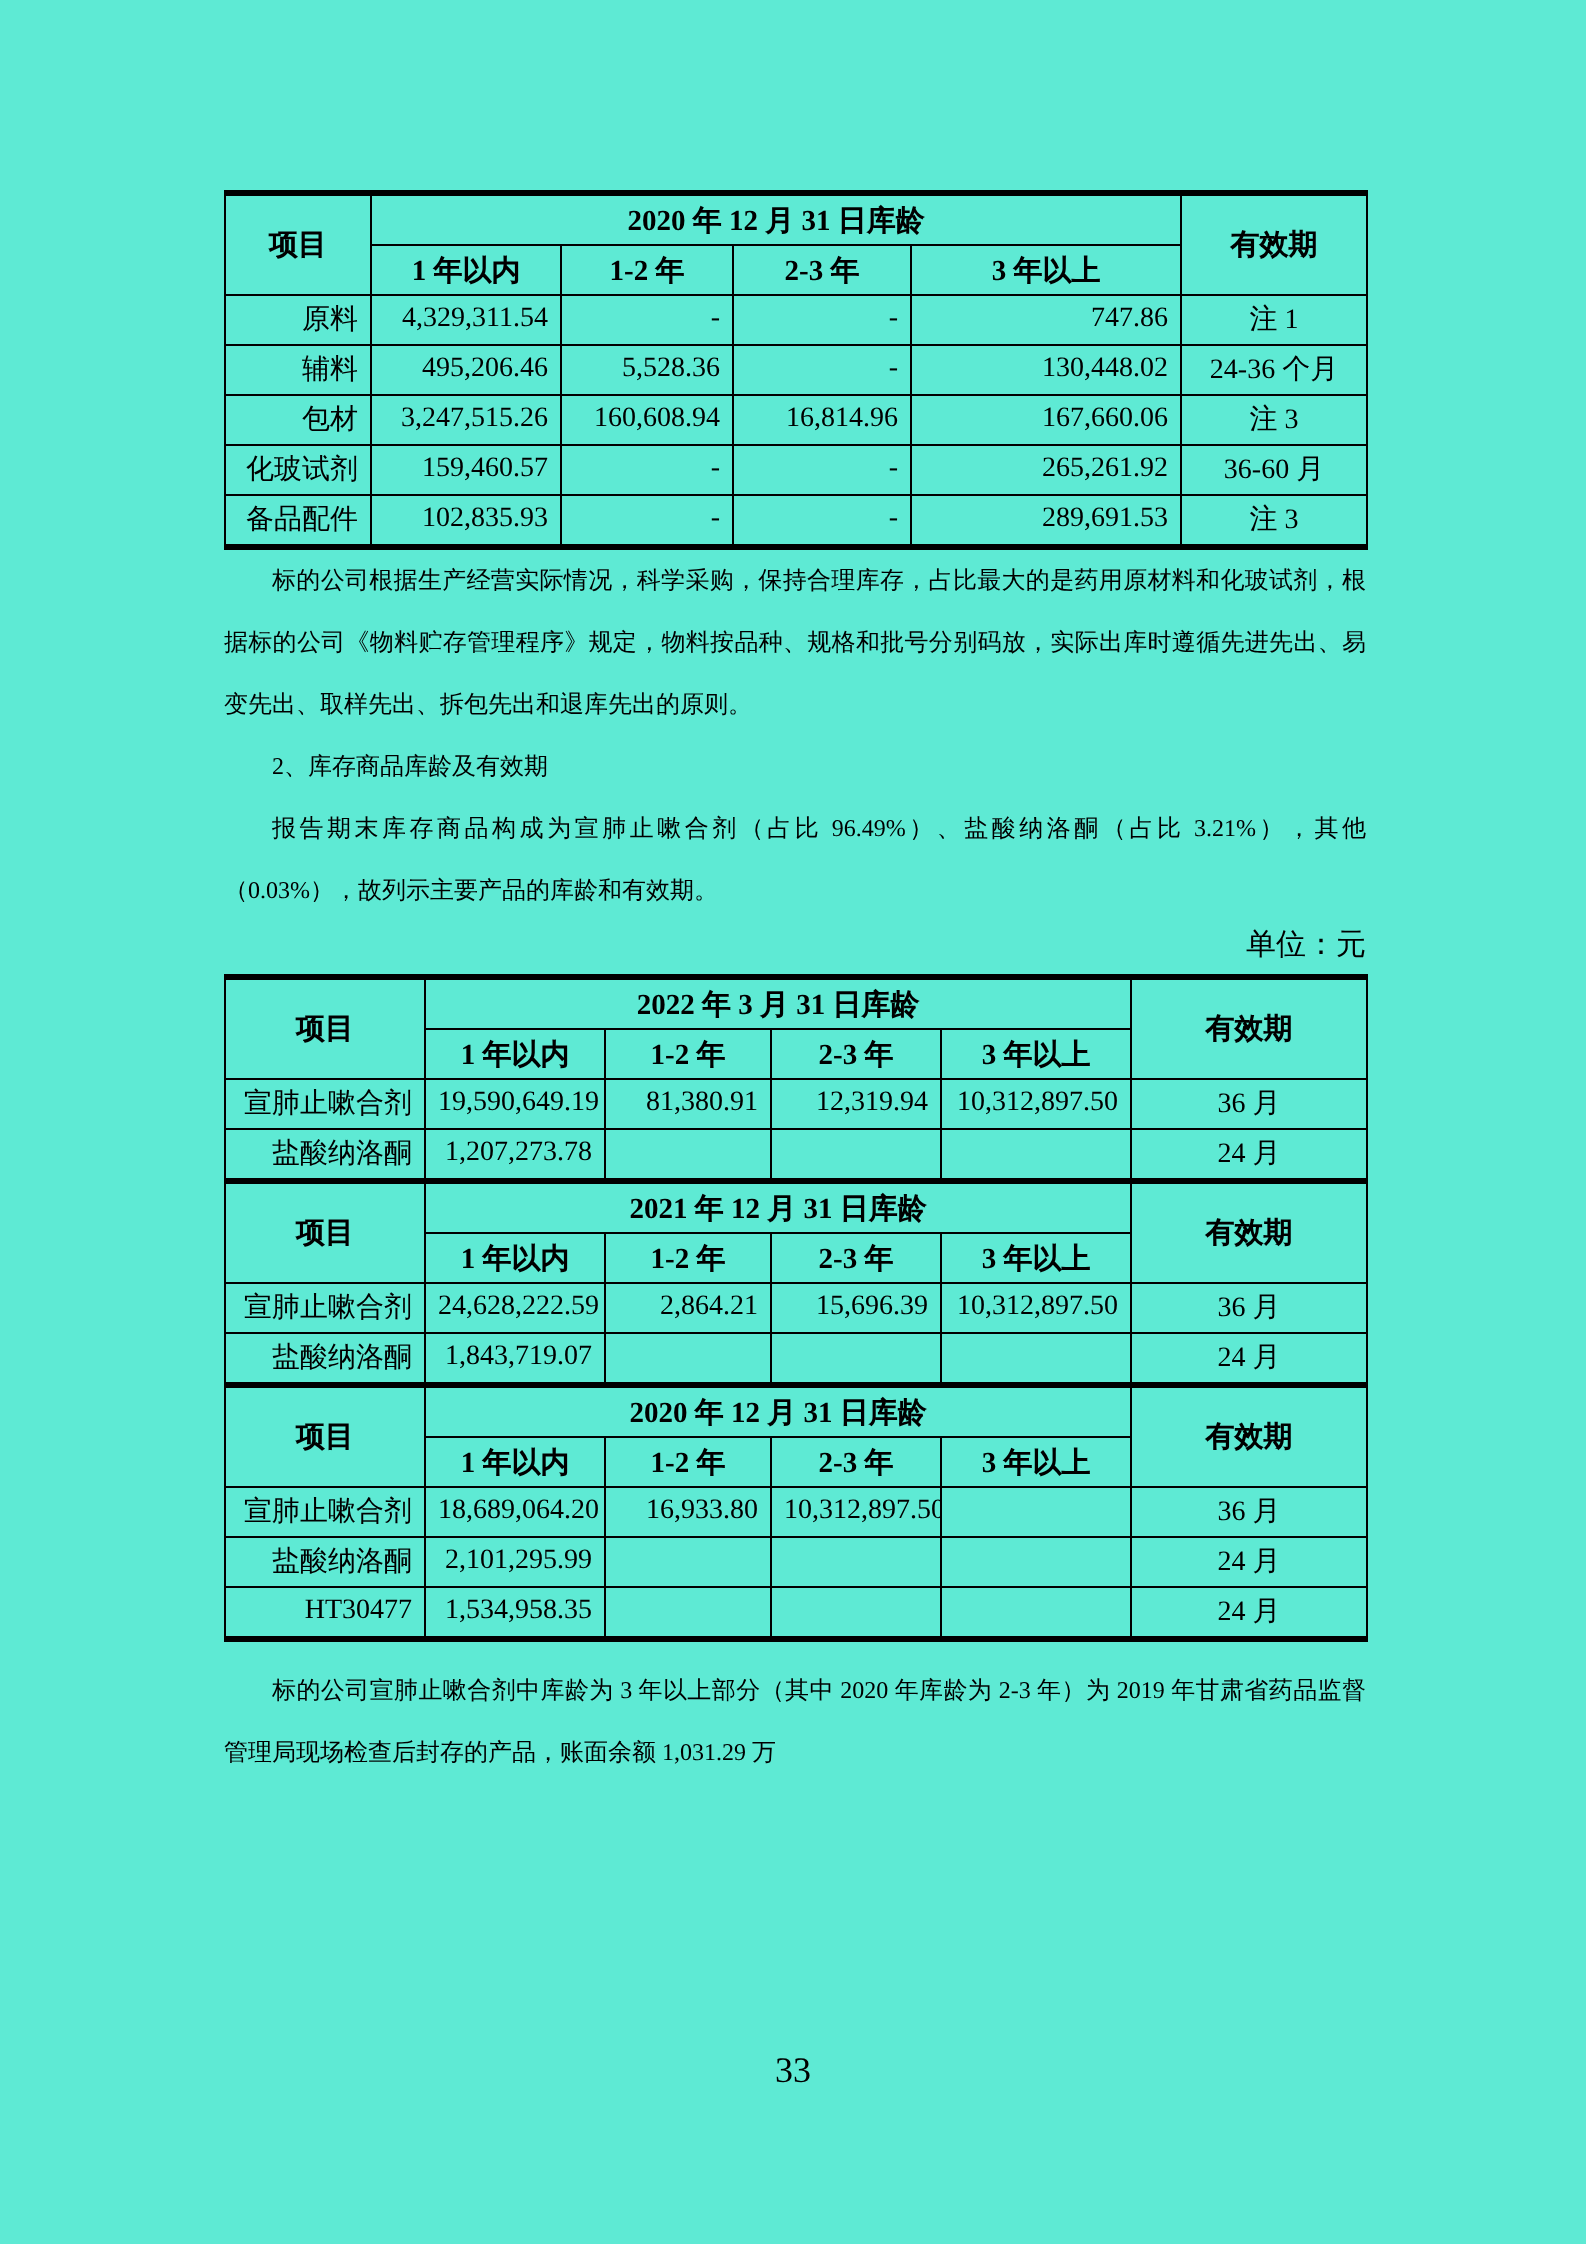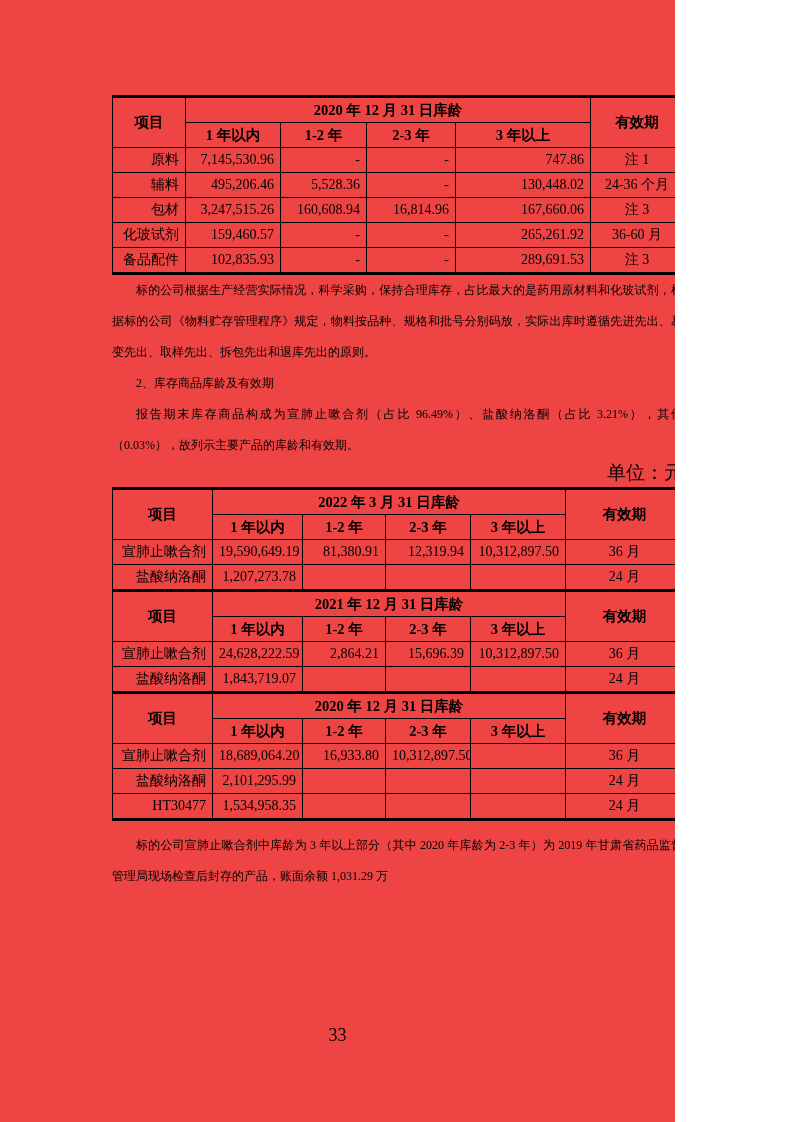--- a/index.html
+++ b/index.html
@@ -1,19 +1,19 @@
 <!DOCTYPE html>
 <html><head>
 <meta charset="utf-8">
 <style>
   html,body{margin:0;padding:0;background:#ffffff;}
   .page{
     position:relative;
-    width:675px;height:1122px;
-    background:#ef4444;
+    width:793px;height:1122px;
+    background:#5eead4;
     color:#000;
     font-family:"Liberation Serif","DejaVu Serif",serif;
     overflow:hidden;
   }
   .content{
     position:absolute;
     left:112px;top:0;
     width:571px;
     padding-top:95px;
   }
@@ -47,21 +47,21 @@
     text-align:justify;
   }
   .para{
     margin:0;
     font-size:12px;
     line-height:31px;
     text-indent:2em;
     text-align:justify;
   }
   .unit{
-    font-size:19px;
+    font-size:15px;
     line-height:22px;
     text-align:right;
     margin-top:1px;
   }
   .t2{margin-top:3px;}
   .para-last{margin-top:9px;}
   .pageno{
     position:absolute;
     left:0;right:0;
     bottom:76px;
@@ -91,21 +91,21 @@
           <td class="hd" rowspan="2">有效期</td>
         </tr>
         <tr>
           <td class="hd">1 年以内</td>
           <td class="hd">1-2 年</td>
           <td class="hd">2-3 年</td>
           <td class="hd">3 年以上</td>
         </tr>
         <tr>
           <td class="l">原料</td>
-          <td class="r">7,145,530.96</td>
+          <td class="r">4,329,311.54</td>
           <td class="r">-</td>
           <td class="r">-</td>
           <td class="r">747.86</td>
           <td class="c">注 1</td>
         </tr>
         <tr>
           <td class="l">辅料</td>
           <td class="r">495,206.46</td>
           <td class="r">5,528.36</td>
           <td class="r">-</td>

